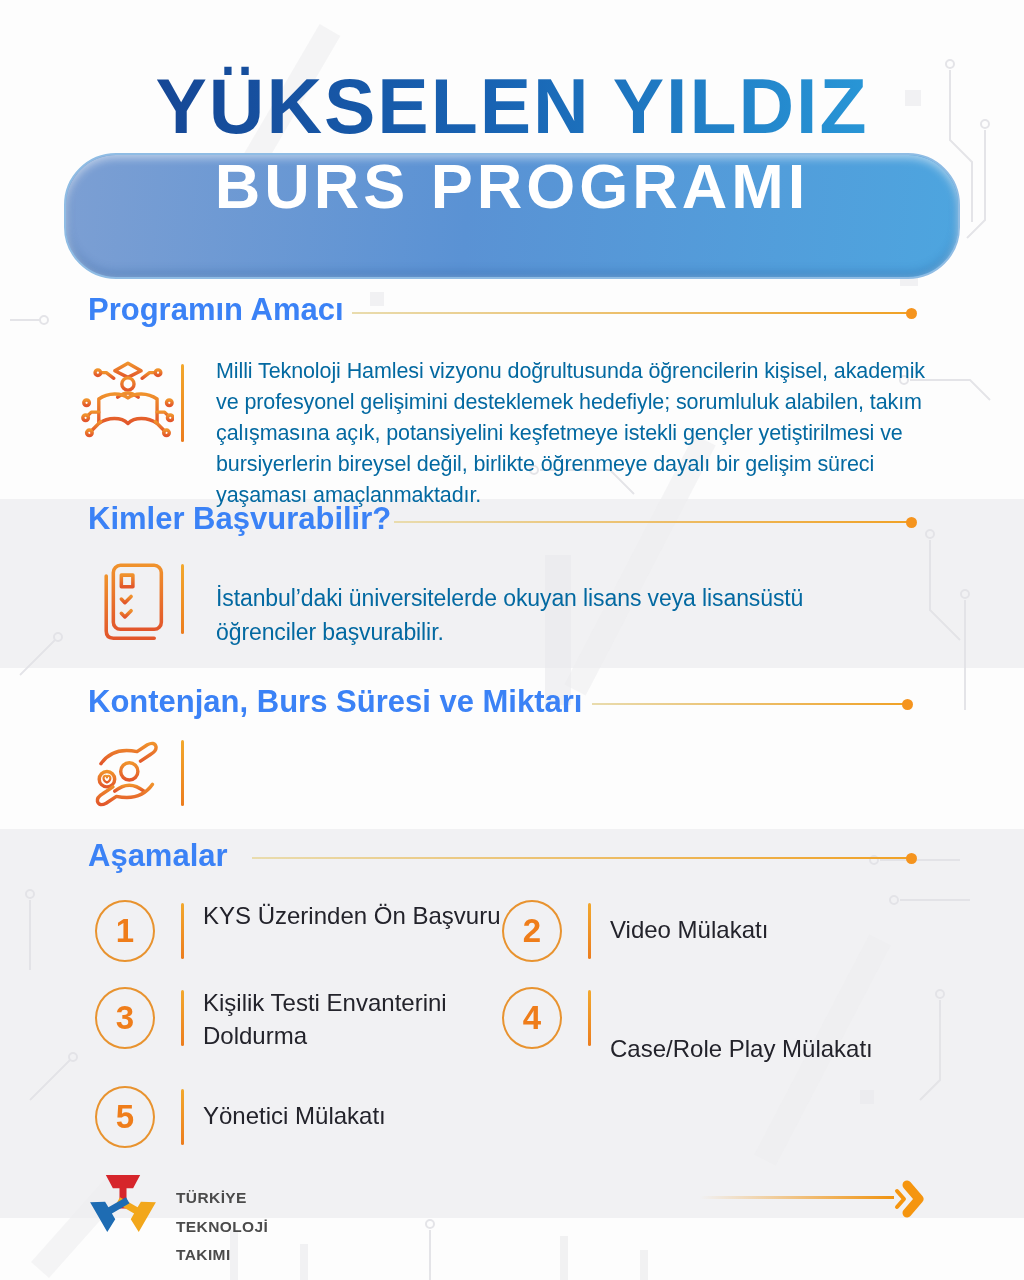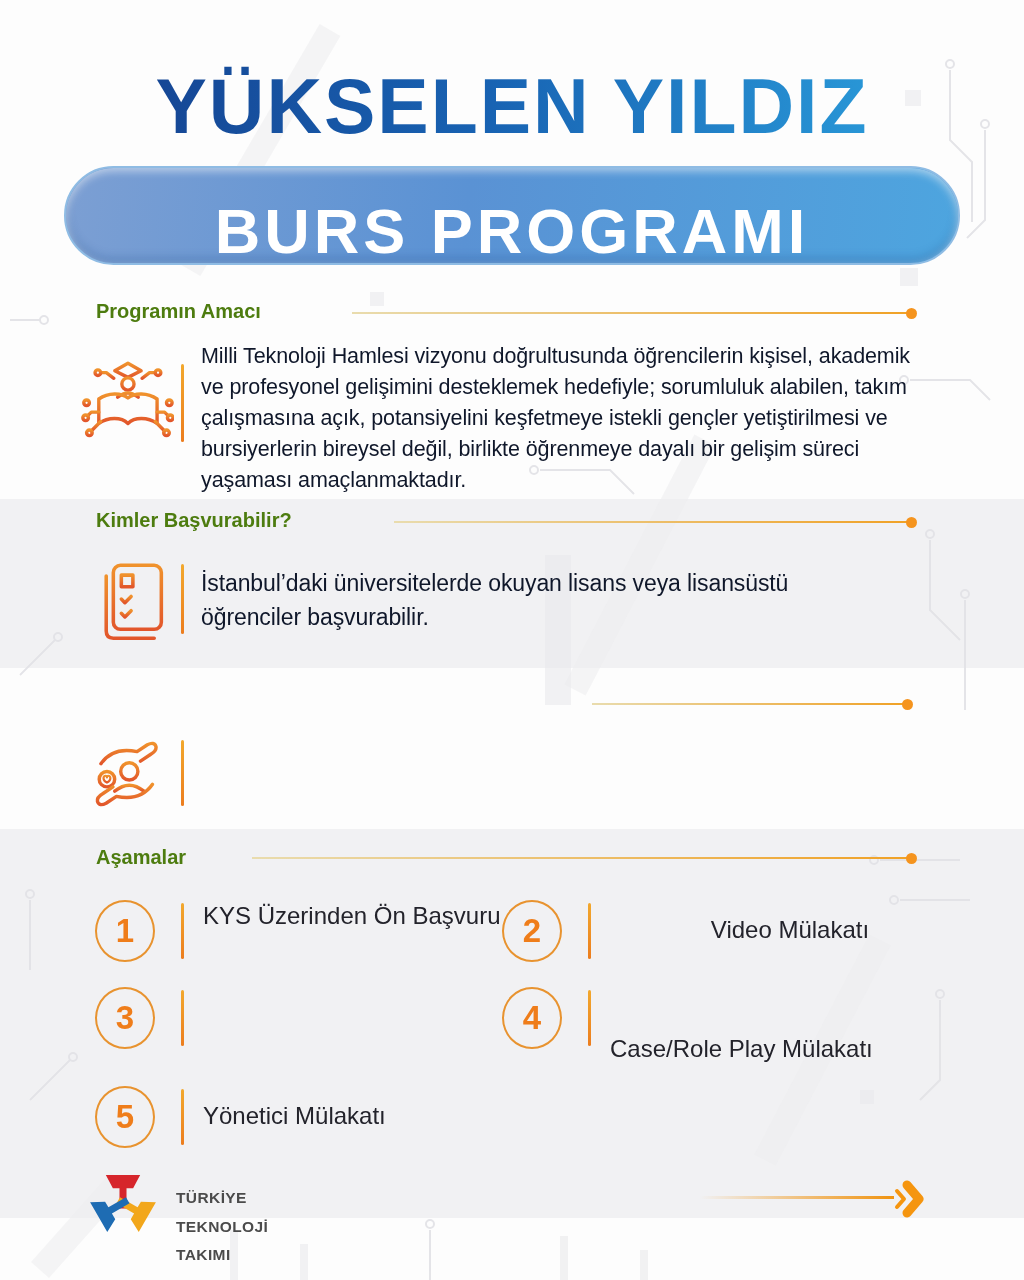--- a/index.html
+++ b/index.html
@@ -14,40 +14,40 @@
   .layer{position:absolute;z-index:2;}
 
   
   .main-title{
     left:0;top:60px;width:1024px;text-align:center;margin:0;
     font-size:77px;font-weight:700;letter-spacing:2px;line-height:92px;
     background:linear-gradient(90deg,#15418f 8%,#1863b3 48%,#2da4e0 95%);
     -webkit-background-clip:text;background-clip:text;color:transparent;
   }
   .banner{
-    left:64px;top:166px;width:896px;height:99px;border-radius:52px;
+    left:64px;top:153px;width:896px;height:126px;border-radius:52px;
     background:linear-gradient(96deg,#7c9fd3 0%,#5a92d4 45%,#4da5df 100%);
     box-shadow:inset 0 3px 8px rgba(255,255,255,.55), inset 0 -5px 10px rgba(25,75,140,.28);
     border:2px solid #8fbce4;box-sizing:border-box;
-    display:flex;align-items:flex-end;justify-content:center;
+    display:flex;align-items:flex-start;justify-content:center;
   }
   .banner span{
     font-size:63px;font-weight:700;color:#ffffff;letter-spacing:4px;line-height:1;
   }
 
   
-  .sec-heading{margin:8px;font-size:20px;font-weight:700;color:#4d7c0f;letter-spacing:0;}
+  .sec-heading{margin:0;font-size:31px;font-weight:700;color:#3b82f6;letter-spacing:0;}
   .rule{height:2px;background:linear-gradient(90deg,#e9dcae,#f0a125);}
   .rule .dot{
     position:absolute;right:-5px;top:-4px;width:11px;height:11px;border-radius:50%;
     background:#f5941e;
   }
   .vdiv{width:3px;background:linear-gradient(180deg,#f2a82d,#ec7d1e);border-radius:2px;}
 
-  .body-text{margin:0;font-size:21.5px;line-height:31px;color:#0f172a;letter-spacing:-0.1px;}
+  .body-text{margin:15px;font-size:21.5px;line-height:31px;color:#0369a1;letter-spacing:-0.1px;}
 
   
   .step-circle{
     width:60px;height:62px;border:2.5px solid #e8932f;border-radius:50%;
     display:flex;align-items:center;justify-content:center;box-sizing:border-box;
   }
   .step-circle span{font-size:33px;font-weight:700;color:#ef7d1a;}
   .step-label{margin:0;font-size:24px;line-height:33px;color:#23232b;}
 
   
@@ -176,20 +176,21 @@
         <path d="M54 31 h16"></path>
       <path d="M33 48 l4 4 l7 -7"></path>
       <path d="M54 50 h16"></path>
       <path d="M33 64 l4 4 l7 -7"></path>
       <path d="M54 66 h16"></path>
     </g>
   </svg>
   <div class="layer vdiv" style="left:181px;top:564px;height:70px;"></div>
   <p class="layer body-text" style="left:201px;top:566px;width:660px;font-size:23px;line-height:34px;">İstanbul’daki üniversitelerde okuyan lisans veya lisansüstü öğrenciler başvurabilir.</p>
 
+  <h2 class="layer sec-heading" style="left:88px;top:684px;">Kontenjan, Burs Süresi ve Miktarı</h2>
   <div class="layer rule" style="left:592px;top:703px;width:316px;">
       <i class="dot"></i>
     </div>
 
   <svg class="layer" style="left:82px;top:731px;" width="86" height="86" viewBox="0 0 100 100">
     <g stroke="url(#og1)" stroke-width="4" fill="none" stroke-linecap="round" stroke-linejoin="round">
       <circle cx="55" cy="47" r="10"></circle>
       <path d="M38 70 q17 -14 34 0"></path>
       <circle cx="29" cy="56" r="9"></circle>
       <path d="M25 55 q0 -3 2.5 -3 q1.5 0 1.5 2 q0 -2 1.5 -2 q2.5 0 2.5 3 q0 3 -4 5 q-4 -2 -4 -5" stroke-width="2.5"></path>
@@ -207,26 +208,27 @@
   <div class="layer step-circle" style="left:95px;top:900px;">
     <span>1</span>
   </div>
   <div class="layer vdiv" style="left:181px;top:903px;height:56px;"></div>
   <p class="layer step-label" style="left:203px;top:899px;width:330px;">KYS Üzerinden Ön Başvuru</p>
 
   <div class="layer step-circle" style="left:502px;top:900px;">
     <span>2</span>
   </div>
   <div class="layer vdiv" style="left:588px;top:903px;height:56px;"></div>
-  <p class="layer step-label" style="left:610px;top:913px;width:360px;text-align:center;">Video Mülakatı</p>
+  <p class="layer step-label" style="left:610px;top:913px;width:360px;">Video Mülakatı</p>
 
   <div class="layer step-circle" style="left:95px;top:987px;">
     <span>3</span>
   </div>
   <div class="layer vdiv" style="left:181px;top:990px;height:56px;"></div>
+  <p class="layer step-label" style="left:203px;top:986px;width:340px;">Kişilik Testi Envanterini Doldurma</p>
 
   <div class="layer step-circle" style="left:502px;top:987px;">
     <span>4</span>
   </div>
   <div class="layer vdiv" style="left:588px;top:990px;height:56px;"></div>
   <p class="layer step-label" style="left:610px;top:1032px;width:380px;">Case/Role Play Mülakatı</p>
 
   <div class="layer step-circle" style="left:95px;top:1086px;">
     <span>5</span>
   </div>

